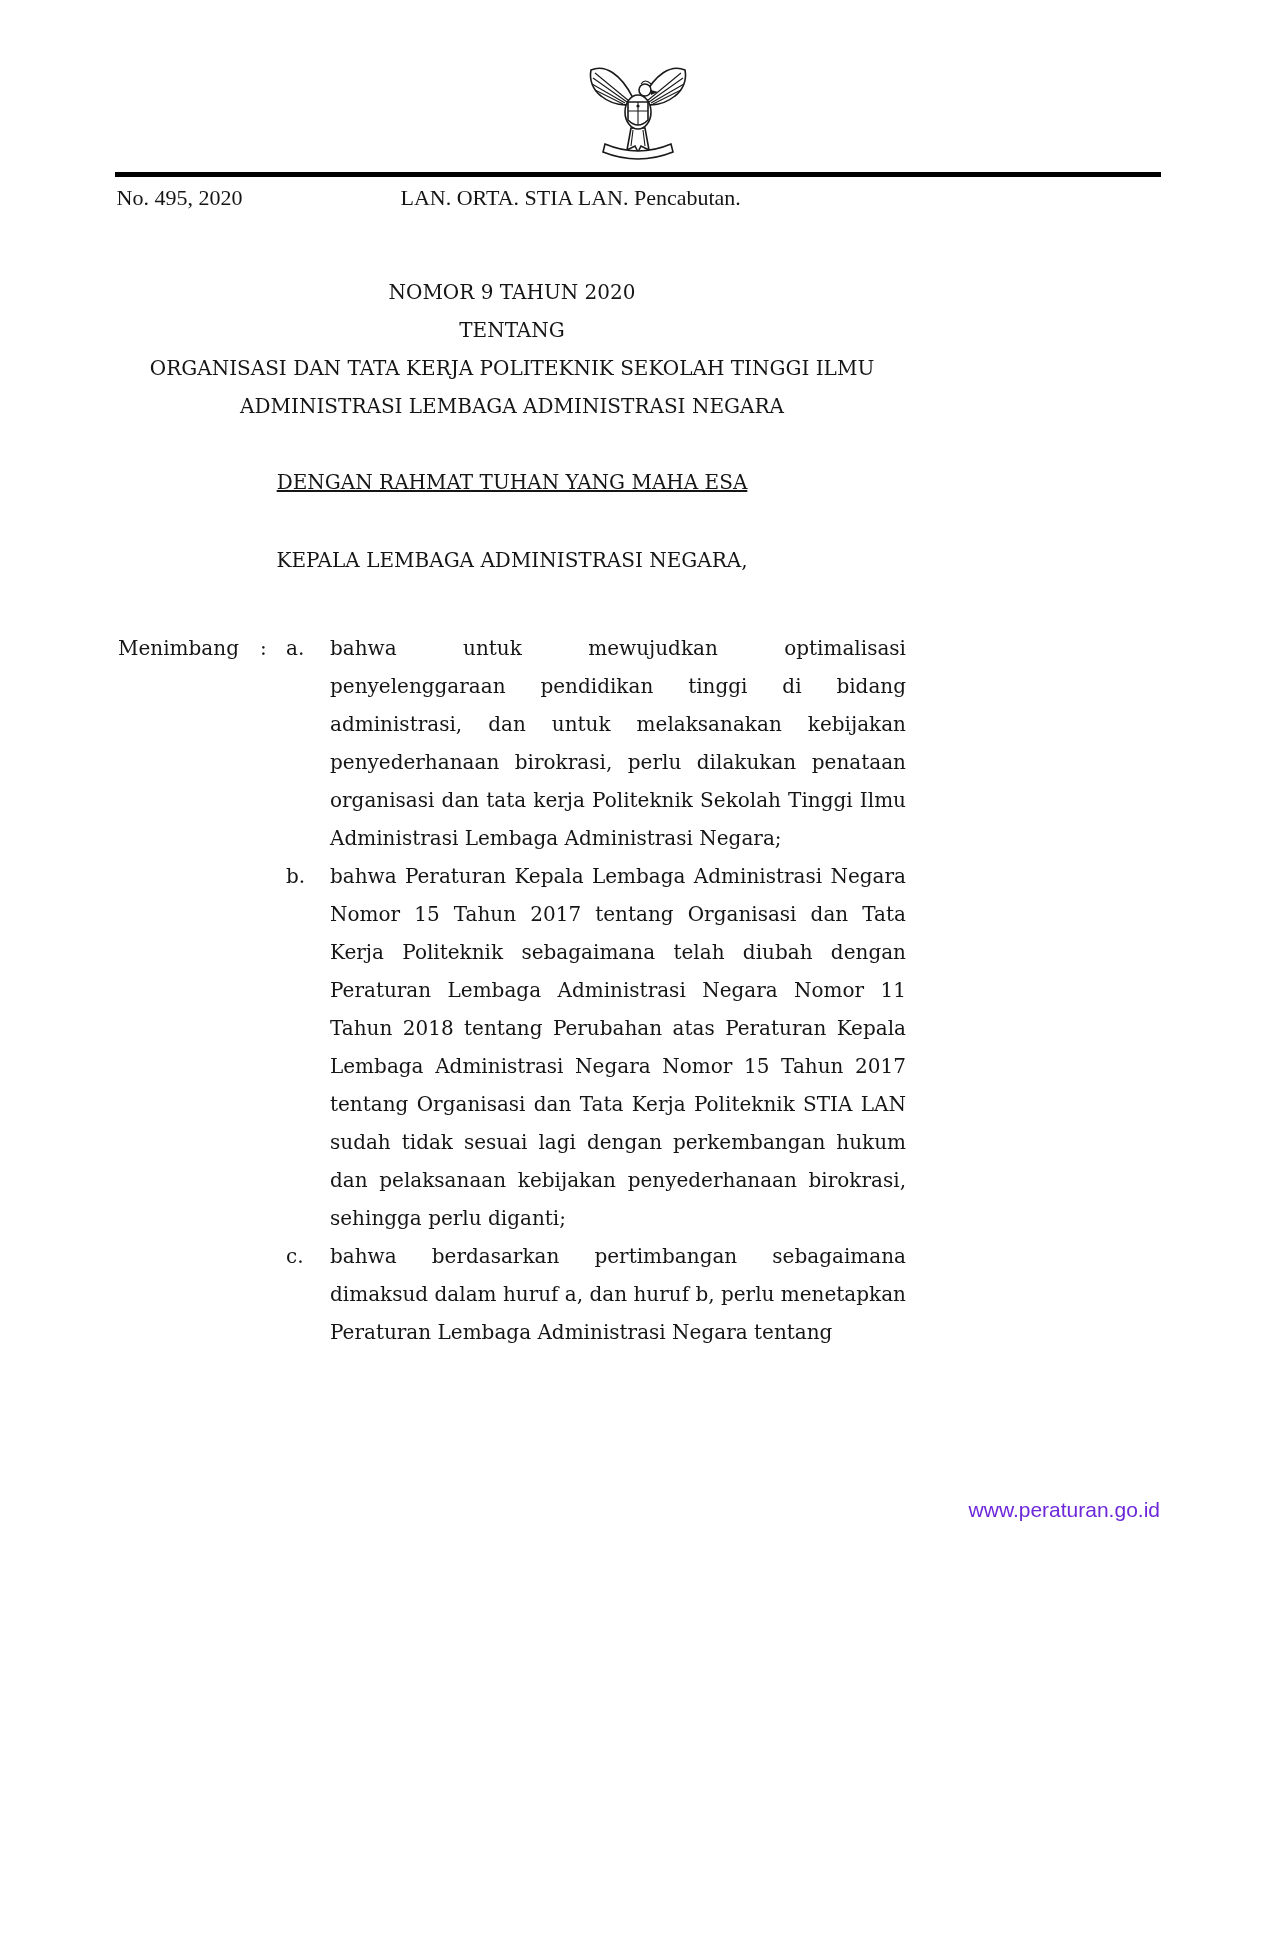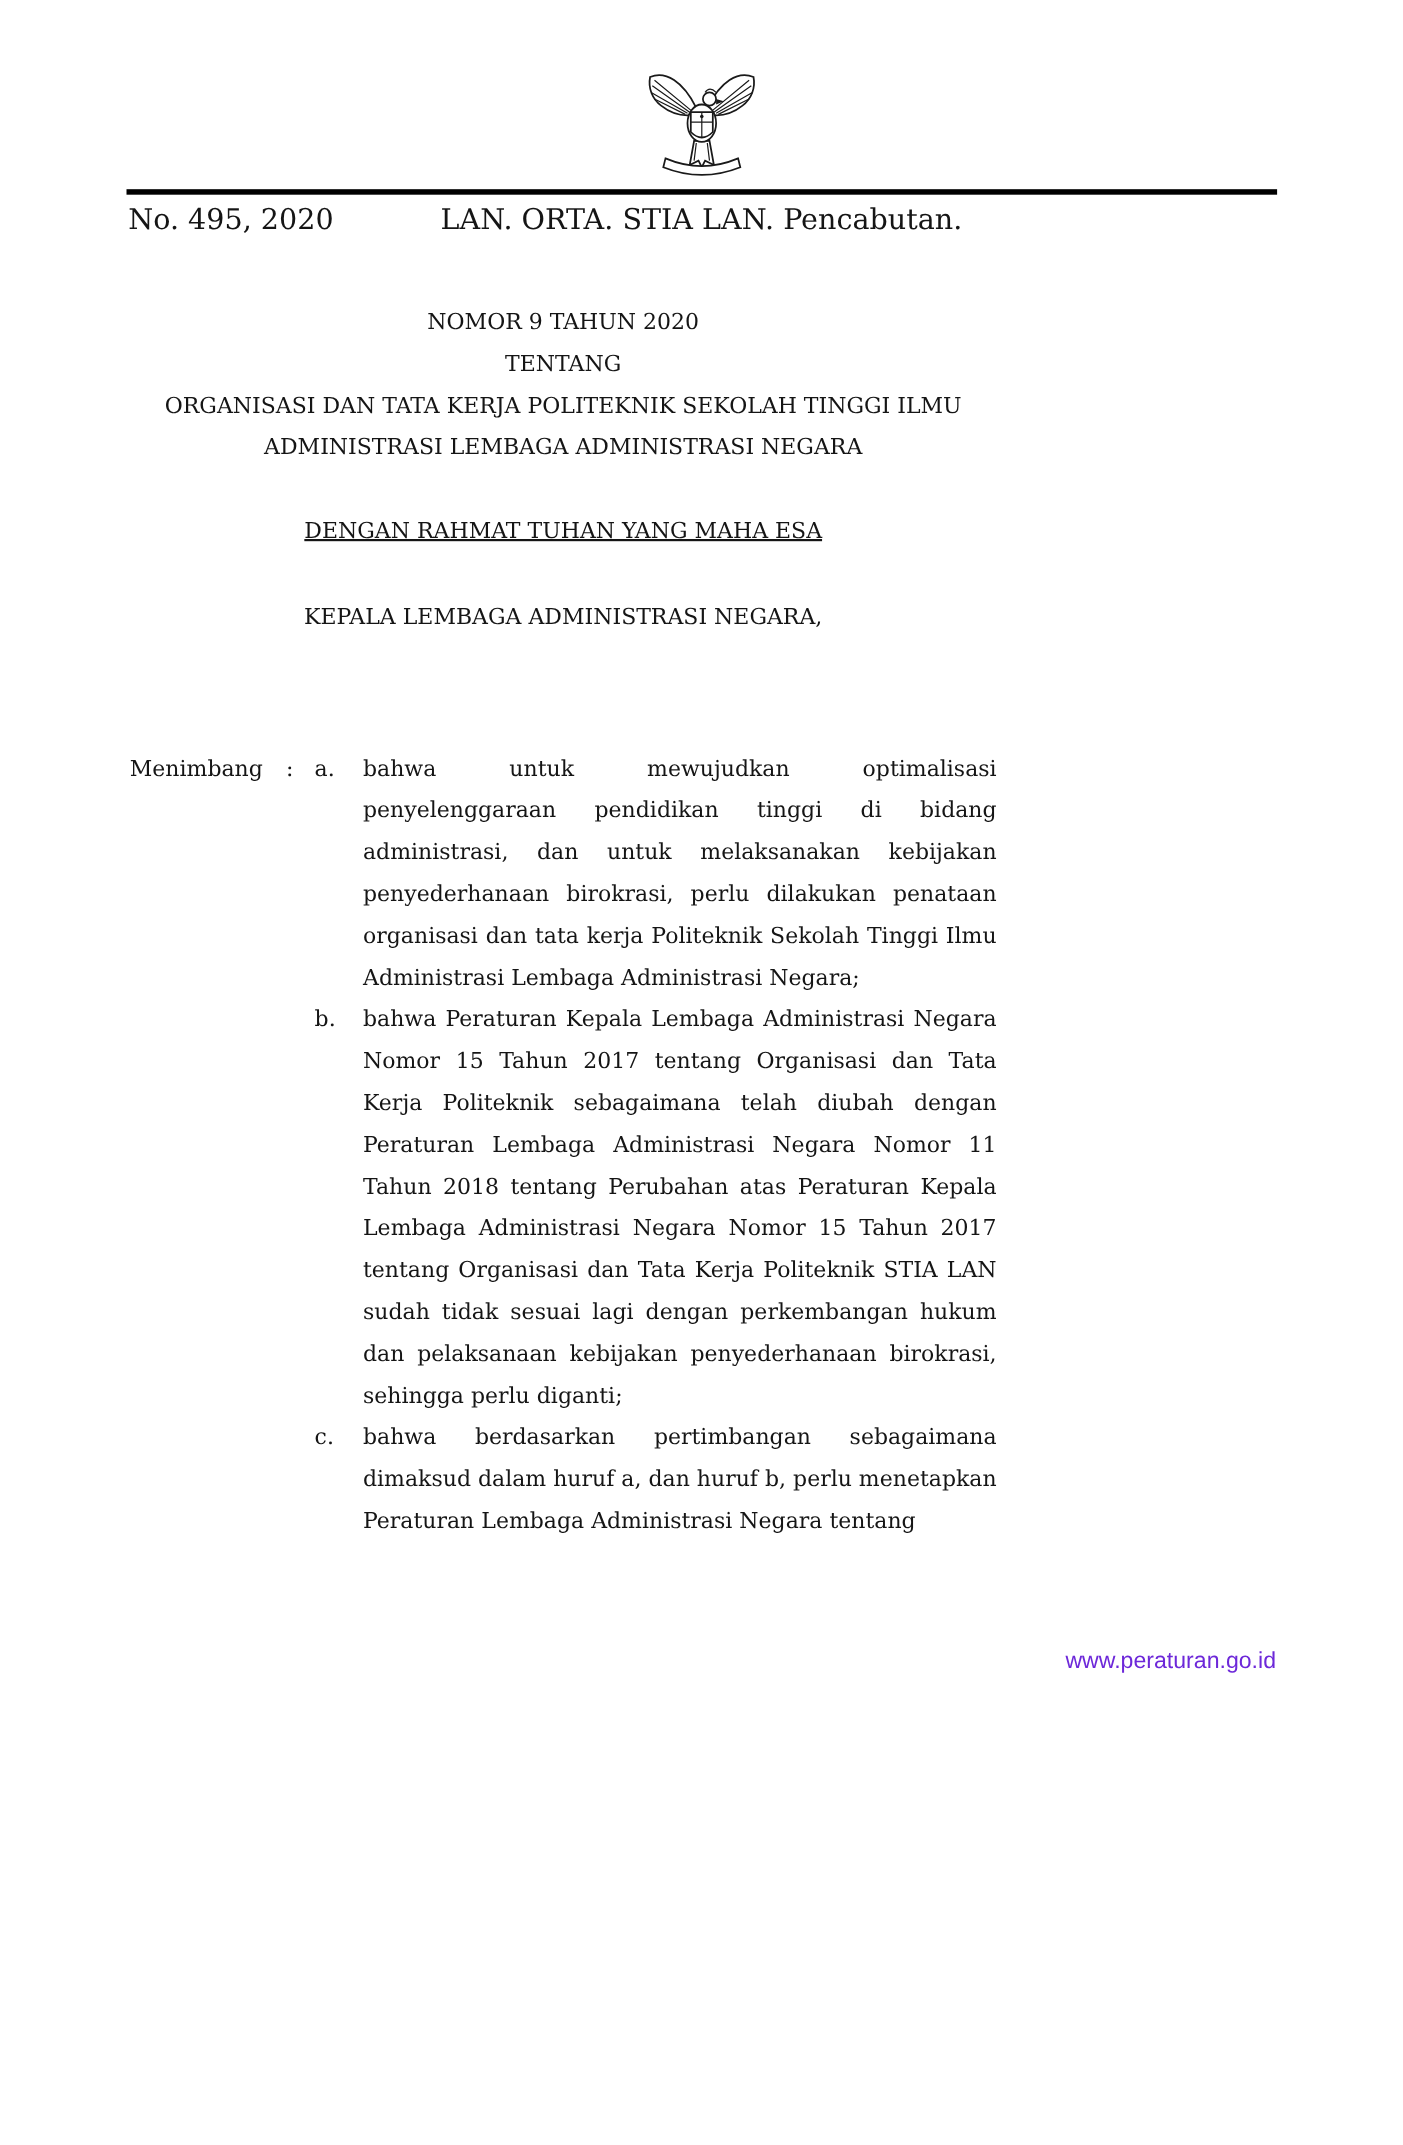--- a/index.html
+++ b/index.html
@@ -29,36 +29,37 @@
   .rule {
     width:1046px;
     margin:6px auto 0 auto;
     border-top:5px solid #000;
   }
   .meta-row {
     position:relative;
     width:1046px;
     margin:8px auto 0 auto;
     height:32px;
-    font-size:26px;
+    font-size:22px;
+    font-family:Liberation Serif, serif;
   }
   .doc-number { position:absolute; left:2px; top:0; }
   .doc-subject { position:absolute; left:286px; top:0; }
 
   .content {
     width:788px;
     margin:56px 0 0 118px;
     font-size:20px;
     line-height:38px;
   }
   .title-block { text-align:center; }
   .invocation { text-align:center; margin-top:38px;text-decoration:underline; }
   .official   { text-align:center; margin-top:40px; }
 
-  .considerations { margin-top:100px; }
+  .considerations { margin-top:50px; }
   .c-row { display:flex; align-items:flex-start; }
   .c-label  { width:142px; flex:none; }
   .c-colon  { width:26px;  flex:none; }
   .c-letter { width:44px;  flex:none; }
   .c-text   { flex:1; text-align:justify; }
 
   .footer {
     position:absolute;
     right:115px;
     top:1498px;

